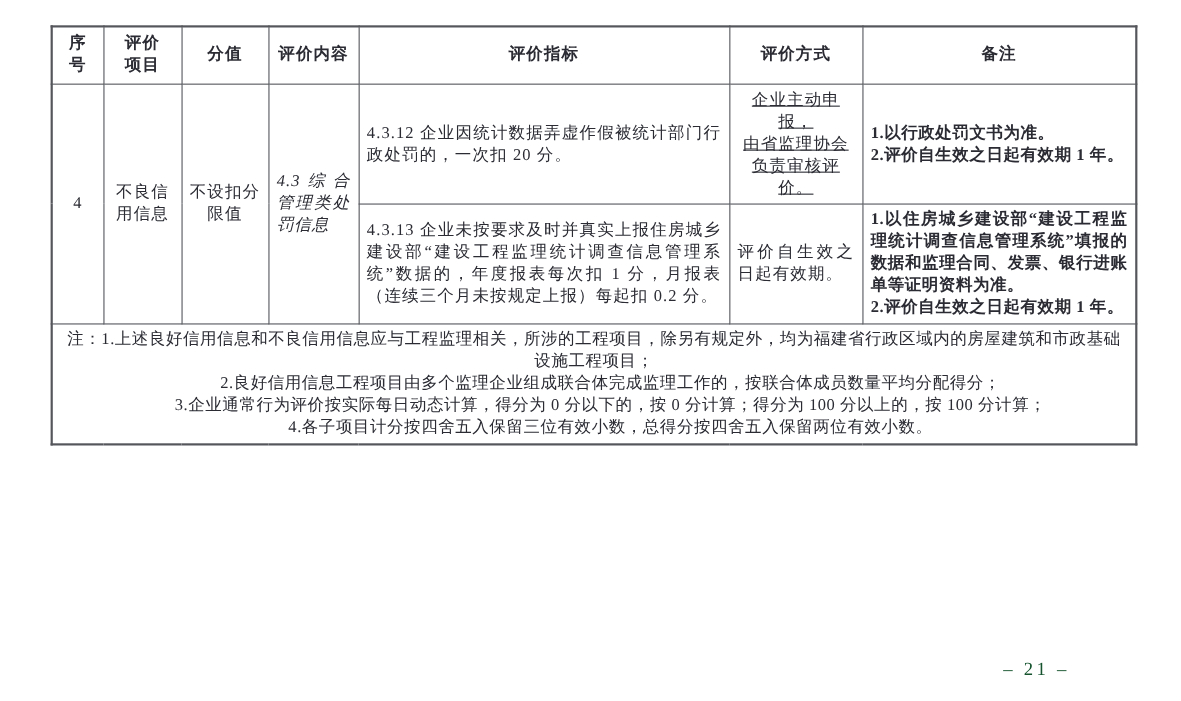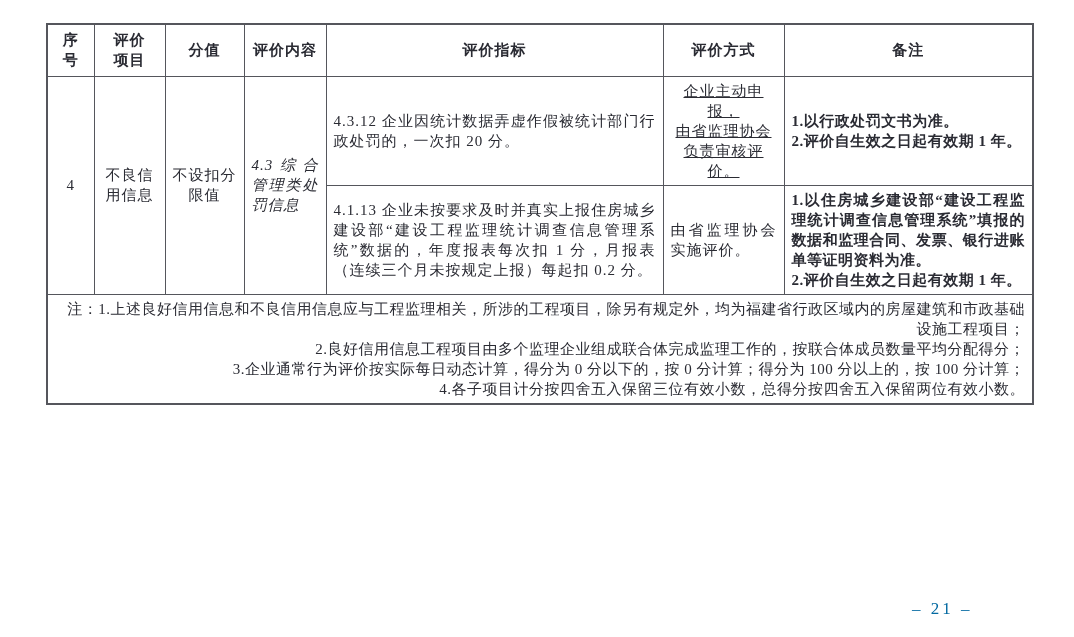--- a/index.html
+++ b/index.html
@@ -80,29 +80,29 @@
     letter-spacing: 0.5px;
     padding: 4px 8px;
     vertical-align: middle;
   }
   .remark-line { text-align: justify; font-weight: bold; }
   td.notes-cell {
     padding: 5px 8px;
     vertical-align: top;
     letter-spacing: 0.5px;
   }
-  .note-line { text-align: right; }
+  .note-line { text-align: center; }
   .note-line.indented { text-indent: 30px; }
   .page-number {
     position: absolute;
     left: 912px;
     top: 599px;
     font-size: 17px;
     letter-spacing: 3px;
-    color: #0369a1;
+    color: #14532d;
     white-space: nowrap;
   }
 </style>
 </head>
 <body>
 
 <div class="page">
 
   <table class="doc-table">
     <colgroup>
@@ -136,22 +136,22 @@
       <td class="method-cell">企业主动申报，
 由省监理协会
 负责审核评价。</td>
       <td class="remark-cell">
         <div class="remark-line">1.以行政处罚文书为准。</div>
         <div class="remark-line">2.评价自生效之日起有效期 1 年。</div>
       </td>
     </tr>
 
     <tr class="sub-row-2">
-      <td class="indicator-cell">4.1.13 企业未按要求及时并真实上报住房城乡建设部“建设工程监理统计调查信息管理系统”数据的，年度报表每次扣 1 分，月报表（连续三个月未按规定上报）每起扣 0.2 分。</td>
-      <td class="method-cell-justify">由省监理协会实施评价。</td>
+      <td class="indicator-cell">4.3.13 企业未按要求及时并真实上报住房城乡建设部“建设工程监理统计调查信息管理系统”数据的，年度报表每次扣 1 分，月报表（连续三个月未按规定上报）每起扣 0.2 分。</td>
+      <td class="method-cell-justify">评价自生效之日起有效期。</td>
       <td class="remark-cell">
         <div class="remark-line">1.以住房城乡建设部“建设工程监理统计调查信息管理系统”填报的数据和监理合同、发票、银行进账单等证明资料为准。</div>
         <div class="remark-line">2.评价自生效之日起有效期 1 年。</div>
       </td>
     </tr>
 
     <tr class="notes-row">
       <td class="notes-cell" colspan="7">
         <div class="note-line">注：1.上述良好信用信息和不良信用信息应与工程监理相关，所涉的工程项目，除另有规定外，均为福建省行政区域内的房屋建筑和市政基础设施工程项目；</div>
         <div class="note-line indented">2.良好信用信息工程项目由多个监理企业组成联合体完成监理工作的，按联合体成员数量平均分配得分；</div>

